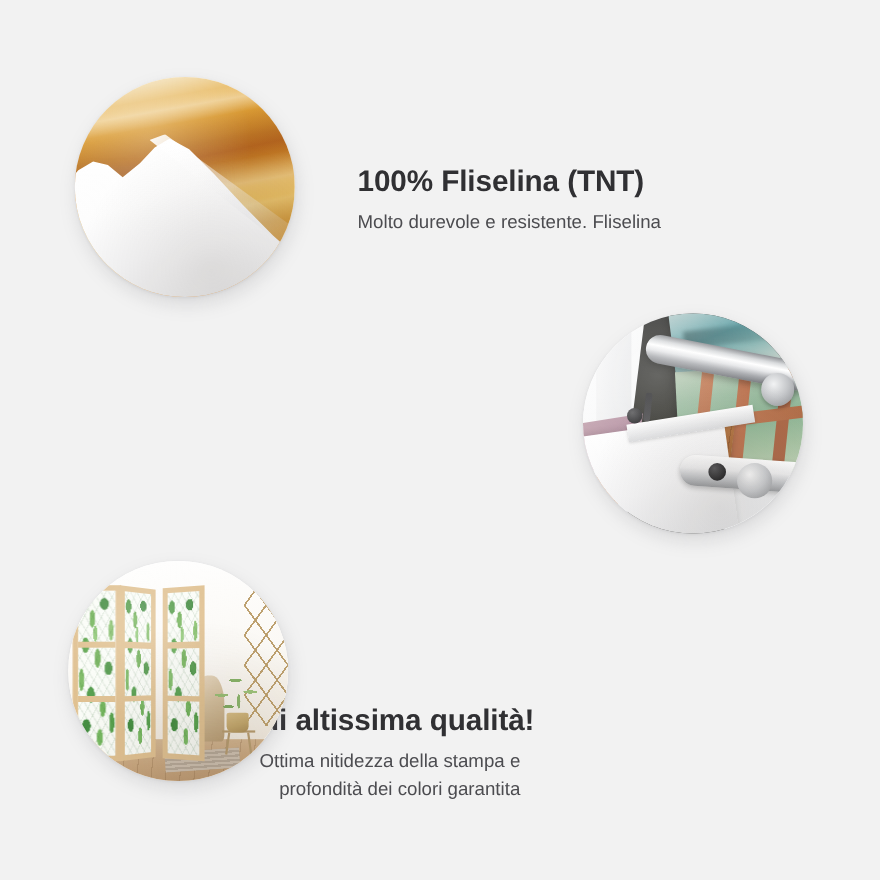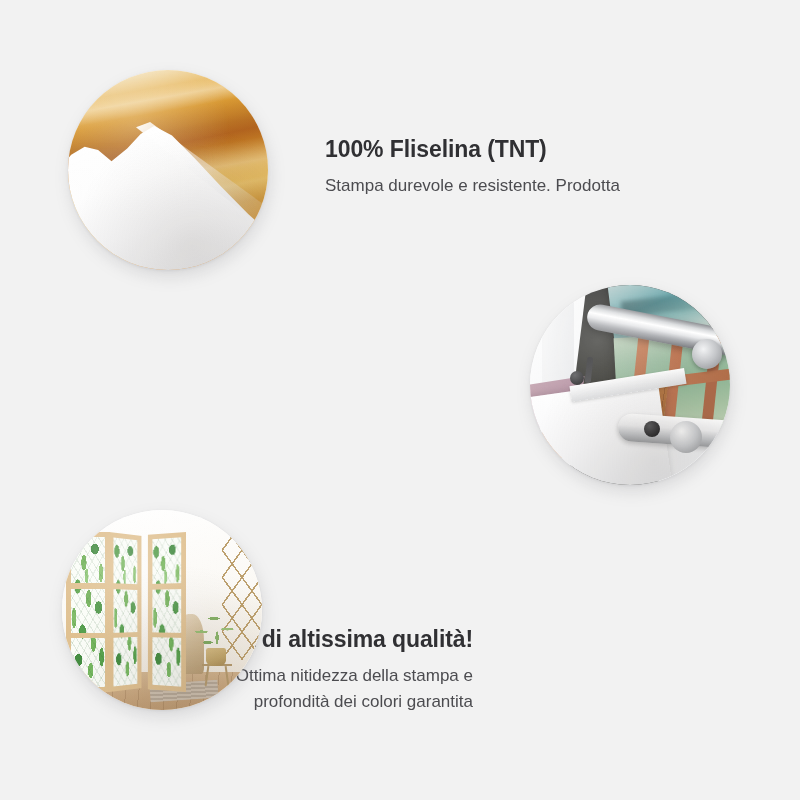--- a/index.html
+++ b/index.html
@@ -40,26 +40,27 @@
 
   .media-inner {
     position: absolute;
     inset: 0;
   }
 
   
   .copy { position: absolute; }
 
   .copy-title {
-    font-size: 23px;
+    font-size: 27px;
     font-weight: bold;
     color: #303033;
     letter-spacing: -0.1px;
     line-height: 30px;
     white-space: nowrap;
+    margin-top: 16px;
   }
 
   .copy-body {
     font-size: 17px;
     font-weight: normal;
     color: #4c4c50;
     line-height: 26px;
     margin-top: 9px;
   }
 
@@ -562,21 +563,21 @@
         <div class="roll-shade"></div>
         <div class="roll-peel"></div>
         <div class="roll-fold"></div>
       </div>
       <div class="disc-vignette"></div>
     </div>
 
     <div class="copy" id="copy-1">
       <div class="copy-title">100% Fliselina (TNT)</div>
       <div class="copy-body">
-        <div>Stampa durevole e resistente. Prodotta</div>
+        <div>Molto durevole e resistente. Fliselina</div>
       </div>
     </div>
 
   </div>
 
   <div class="feature" id="feature-2">
 
     <div class="media" id="media-2">
       <div class="media-inner">
         <div class="press-bg"></div>

